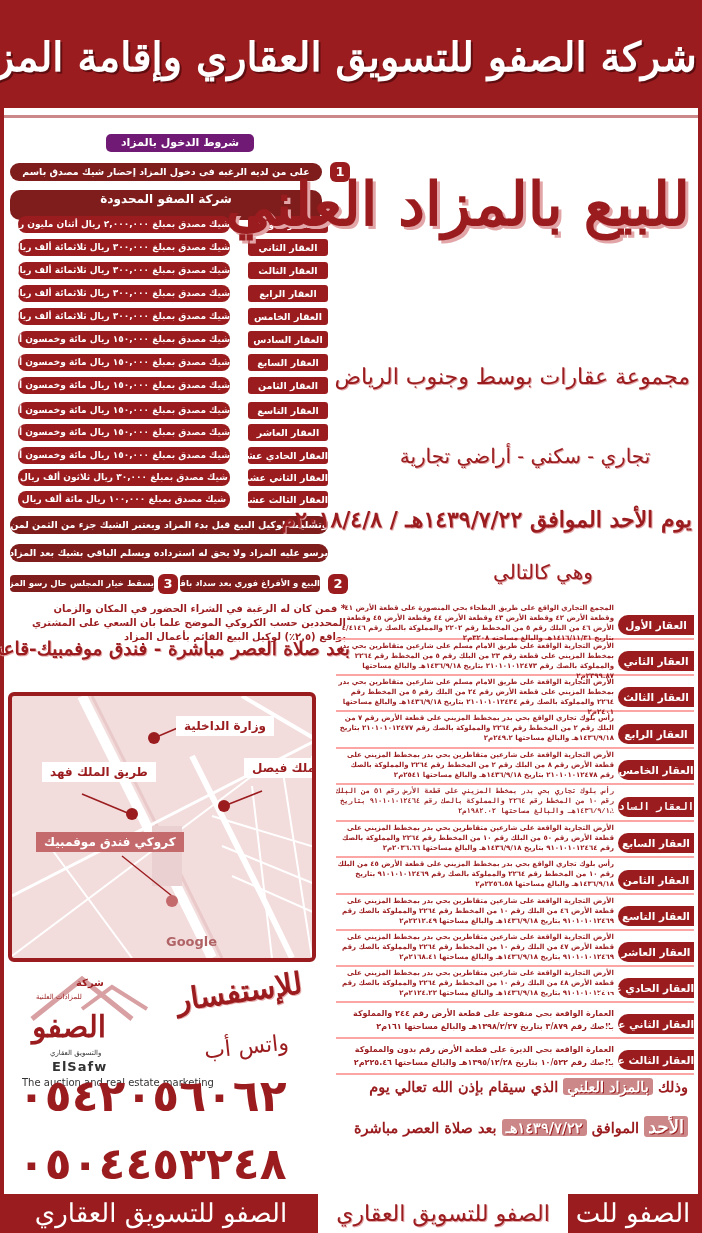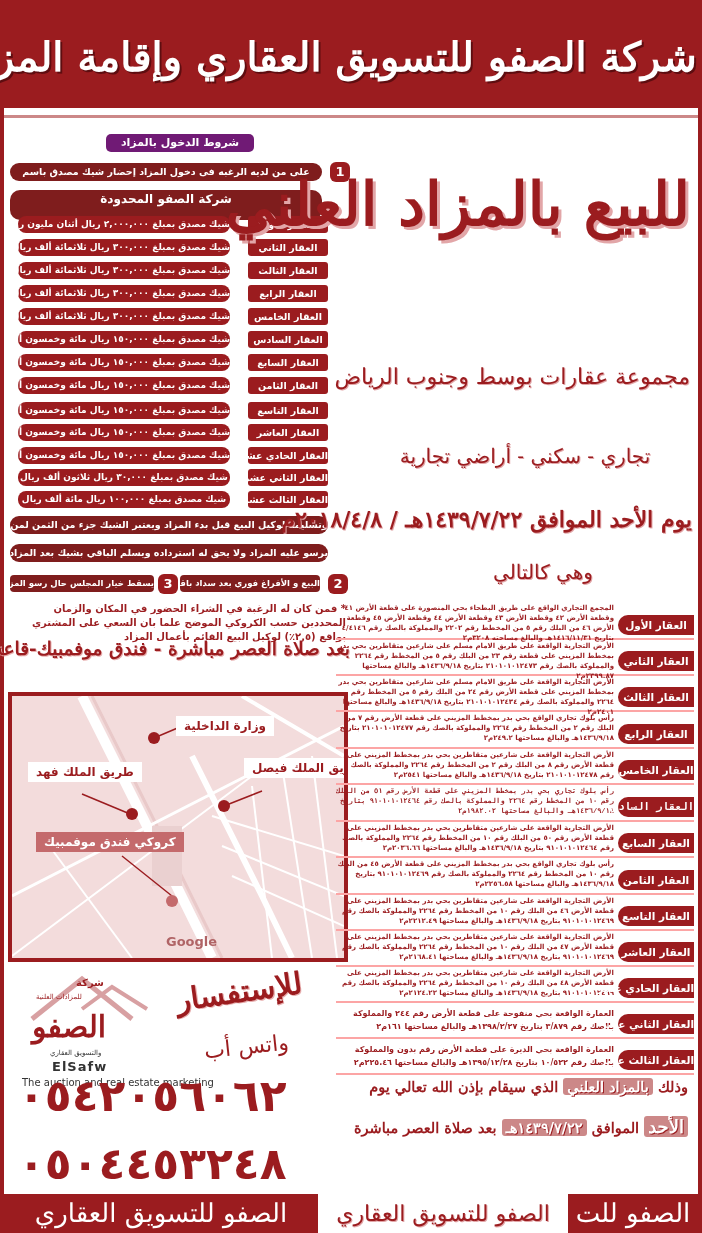--- a/index.html
+++ b/index.html
@@ -19,21 +19,21 @@
   .company-pill { font-size: 12px; letter-spacing: 2px; }
 
   .deposit-row { position: absolute; left: 8px; width: 310px; height: 17px; }
   .deposit-amount { position: absolute; left: 0; top: 0; width: 212px; height: 17px; background: #9b1c1f; color: #fff; font-size: 9px; font-weight: bold; border-radius: 8px; text-align: center; line-height: 17px; white-space: nowrap; overflow: hidden; }
   .deposit-label { position: absolute; right: 0; top: 0; width: 80px; height: 17px; background: #9b1c1f; color: #fff; font-size: 9.5px; font-weight: bold; border-radius: 3px; text-align: center; line-height: 17px; white-space: nowrap; }
 
   .note-text { position: absolute; left: 6px; width: 330px; font-size: 10px; font-weight: bold; color: #9b1c1f; line-height: 14px; text-align: right; }
   .venue-line { position: absolute; left: 2px; top: 634px; width: 344px; font-family: "DejaVu Serif", serif; font-weight: bold; font-size: 18.5px; color: #9b1c1f; white-space: nowrap; text-align: center; text-shadow: 1px 1px 0 #e8b0b0; }
 
   
-  .map { position: absolute; left: 4px; top: 688px; width: 340px; height: 270px; border: 4px solid #9b1c1f; border-radius: 0; background: #f3dcdc; overflow: hidden; }
+  .map { position: absolute; left: 4px; top: 688px; width: 308px; height: 270px; border: 4px solid #9b1c1f; border-radius: 6px; background: #f3dcdc; overflow: hidden; }
   .map svg { position: absolute; left: 0; top: 0; }
   .map-label { position: absolute; background: #fff; color: #9b1c1f; font-weight: bold; font-size: 12px; padding: 3px 8px; white-space: nowrap; }
   .map-label.dark { background: #c46a6c; color: #fff; }
   .google-mark { position: absolute; left: 154px; top: 238px; font-size: 13px; color: #b06466; font-weight: bold; }
 
   
   .logo { position: absolute; left: 18px; top: 965px; width: 130px; height: 125px; }
   .logo-top { position: absolute; left: 54px; top: 8px; font-size: 10px; font-weight: bold; color: #9b1c1f; }
   .logo-sub1 { position: absolute; left: 14px; top: 24px; font-size: 7px; color: #9b1c1f; }
   .logo-name { position: absolute; left: 10px; top: 40px; font-family: "DejaVu Serif", serif; font-size: 30px; color: #9b1c1f; font-weight: bold; }
@@ -171,21 +171,21 @@
         <line x1="118" y1="118" x2="70" y2="98"></line>
         <line x1="212" y1="110" x2="250" y2="95"></line>
         <line x1="160" y1="200" x2="110" y2="160"></line>
       </g>
       <circle cx="142" cy="42" r="6" fill="#9b1c1f"></circle>
       <circle cx="120" cy="118" r="6" fill="#9b1c1f"></circle>
       <circle cx="212" cy="110" r="6" fill="#9b1c1f"></circle>
       <circle cx="160" cy="205" r="6" fill="#c46a6c"></circle>
     </svg>
     <div class="map-label" style="left:164px; top:20px;">وزارة الداخلية</div>
-    <div class="map-label" style="left:16px; top:66px;">طريق الملك فهد</div>
+    <div class="map-label" style="left:30px; top:66px;">طريق الملك فهد</div>
     <div class="map-label" style="left:232px; top:62px;">طريق الملك فيصل</div>
     <div class="map-label dark" style="left:24px; top:136px;">كروكي فندق موفمبيك</div>
     <div class="google-mark">Google</div>
   </div>
 
   <div class="logo">
     <svg width="130" height="60" style="position:absolute; left:0; top:0;">
       <path d="M10 50 L60 10 L110 50" fill="none" stroke="#d8a0a2" stroke-width="5"></path>
       <path d="M60 40 L90 18 L125 40" fill="none" stroke="#d8a0a2" stroke-width="4"></path>
     </svg>

